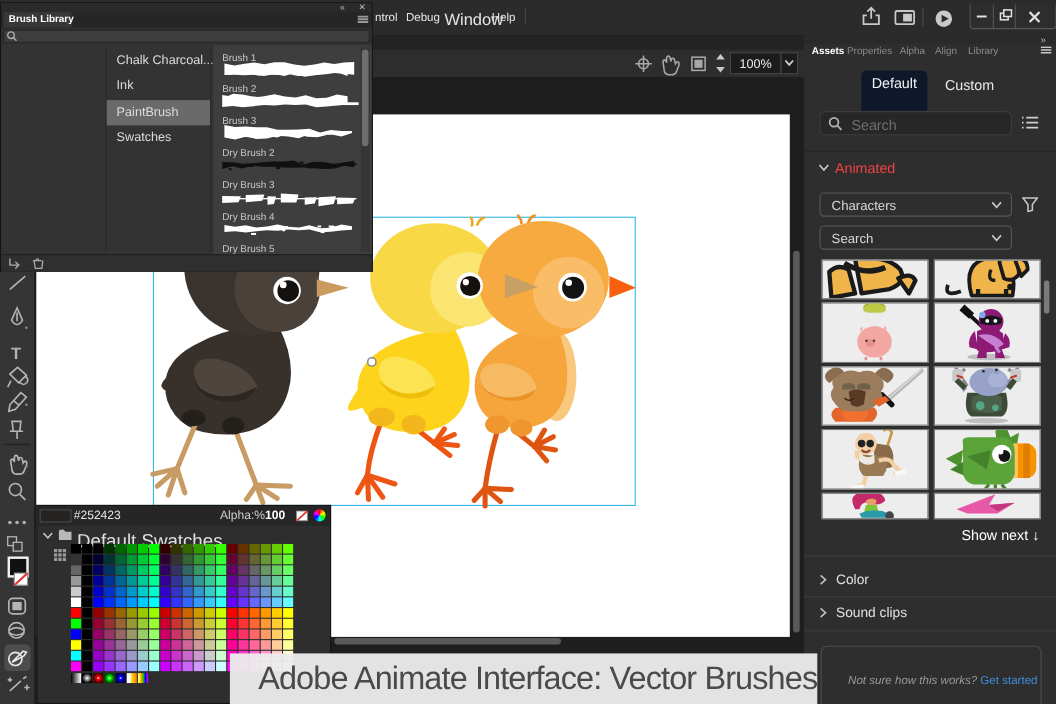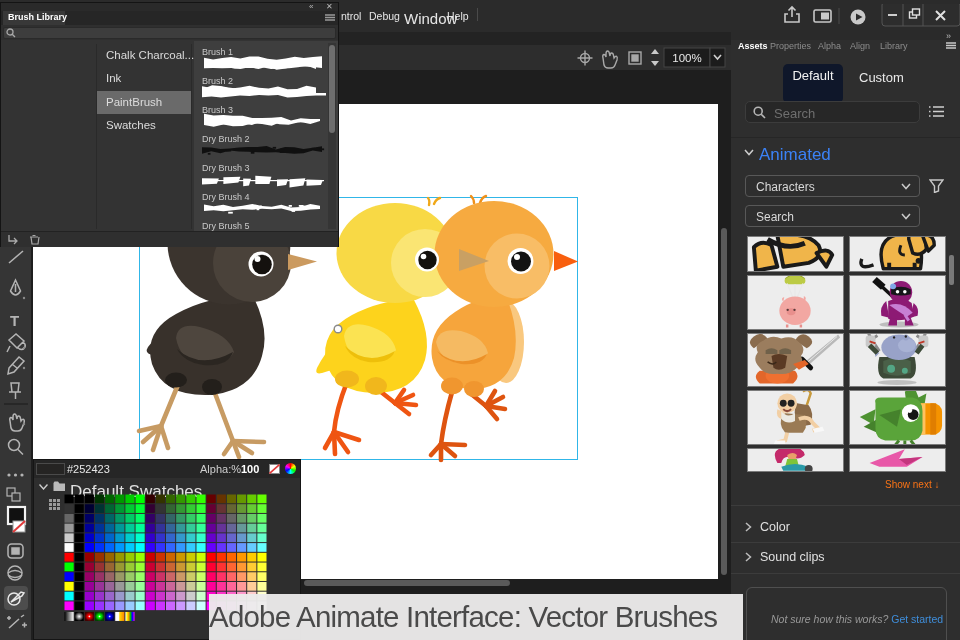--- a/index.html
+++ b/index.html
@@ -280,40 +280,40 @@
         <g stroke="#cfcfcf" stroke-width="1.6">
           <path d="M4,2 h11 M4,6.5 h11 M4,11 h11"></path>
           <path d="M0,2 h1.5 M0,6.5 h1.5 M0,11 h1.5"></path>
         </g>
       </svg>
     <div class="abs" style="left:0;top:107px;width:229px;height:1px;background:#262626"></div>
 
     <svg class="abs" style="left:13px;top:119px" width="10" height="7">
         <path d="M1,1 L5,5.5 L9,1" stroke="#cdcdcd" stroke-width="1.5" fill="none"></path>
       </svg>
-    <div class="abs" style="left:28px;top:115px;color:#3b82f6;font-size:17px">Animated</div>
+    <div class="abs" style="left:28px;top:115px;color:#ef4444;font-size:13px">Animated</div>
 
     <div class="abs" style="left:14px;top:145px;width:175px;height:22px;border:1px solid #585858;border-radius:4px"></div>
     <div class="abs" style="left:25px;top:150px;color:#d8d8d8;font-size:12px">Characters</div>
     <svg class="abs" style="left:170px;top:153px" width="10" height="7">
         <path d="M1,1 L5,5.5 L9,1" stroke="#c9c9c9" stroke-width="1.5" fill="none"></path>
       </svg>
     <svg class="abs" style="left:198px;top:149px" width="15" height="14" viewBox="0 0 15 14">
         <path d="M1,1 L14,1 L9.5,7 L9.5,12 L5.5,13.5 L5.5,7 Z" fill="none" stroke="#c8c8c8" stroke-width="1.4"></path>
       </svg>
 
     <div class="abs" style="left:14px;top:175px;width:175px;height:22px;border:1px solid #585858;border-radius:4px"></div>
     <div class="abs" style="left:25px;top:180px;color:#d8d8d8;font-size:12px">Search</div>
     <svg class="abs" style="left:170px;top:183px" width="10" height="7">
         <path d="M1,1 L5,5.5 L9,1" stroke="#c9c9c9" stroke-width="1.5" fill="none"></path>
       </svg>
 
     <div class="abs" style="left:218px;top:225px;width:5px;height:30px;background:#7a7a7a;border-radius:2px"></div>
 
-    <div class="abs" style="left:154px;top:449px;color:#f97316;font-size:10px">Show next ↓</div>
+    <div class="abs" style="left:143px;top:449px;color:#ffffff;font-size:13px">Show next ↓</div>
 
     <div class="abs" style="left:0;top:475px;width:229px;height:1px;background:#3c3c3c"></div>
     <svg class="abs" style="left:14px;top:492px" width="7" height="10">
         <path d="M1,1 L5.5,5 L1,9" stroke="#bdbdbd" stroke-width="1.5" fill="none"></path>
       </svg>
     <div class="abs" style="left:29px;top:490px;color:#e0e0e0;font-size:12.5px">Color</div>
     <div class="abs" style="left:0;top:512px;width:229px;height:1px;background:#3c3c3c"></div>
     <svg class="abs" style="left:14px;top:522px" width="7" height="10">
         <path d="M1,1 L5.5,5 L1,9" stroke="#bdbdbd" stroke-width="1.5" fill="none"></path>
       </svg>
@@ -868,17 +868,17 @@
       </defs>
       <rect x="64.50" y="611.94" width="9.15" height="9" fill="url(#gbw)"></rect>
       <rect x="74.65" y="611.94" width="9.15" height="9" fill="url(#rbw)"></rect>
       <rect x="84.80" y="611.94" width="9.15" height="9" fill="url(#rr)"></rect>
       <rect x="94.95" y="611.94" width="9.15" height="9" fill="url(#rg)"></rect>
       <rect x="105.10" y="611.94" width="9.15" height="9" fill="url(#rb)"></rect>
       <rect x="115.25" y="611.94" width="9.15" height="9" fill="url(#wyo)"></rect>
       <rect x="125.40" y="611.94" width="9.15" height="9" fill="url(#rnb)"></rect>
     </svg>
 
-  <div class="abs" style="left:209px;top:594px;width:534px;height:46px;background:rgba(236,235,235,0.96);z-index:11;display:flex;align-items:center;justify-content:flex-start">
+  <div class="abs" style="left:209px;top:594px;width:534px;height:46px;background:rgba(236,235,235,0.96);z-index:11;display:flex;align-items:center;justify-content:flex-end">
     <div style="color:#4a4a4a;font-size:29.5px;letter-spacing:-0.8px;white-space:nowrap">Adobe Animate Interface: Vector Brushes</div>
   </div>
 
 </div>
 
 </body></html>

